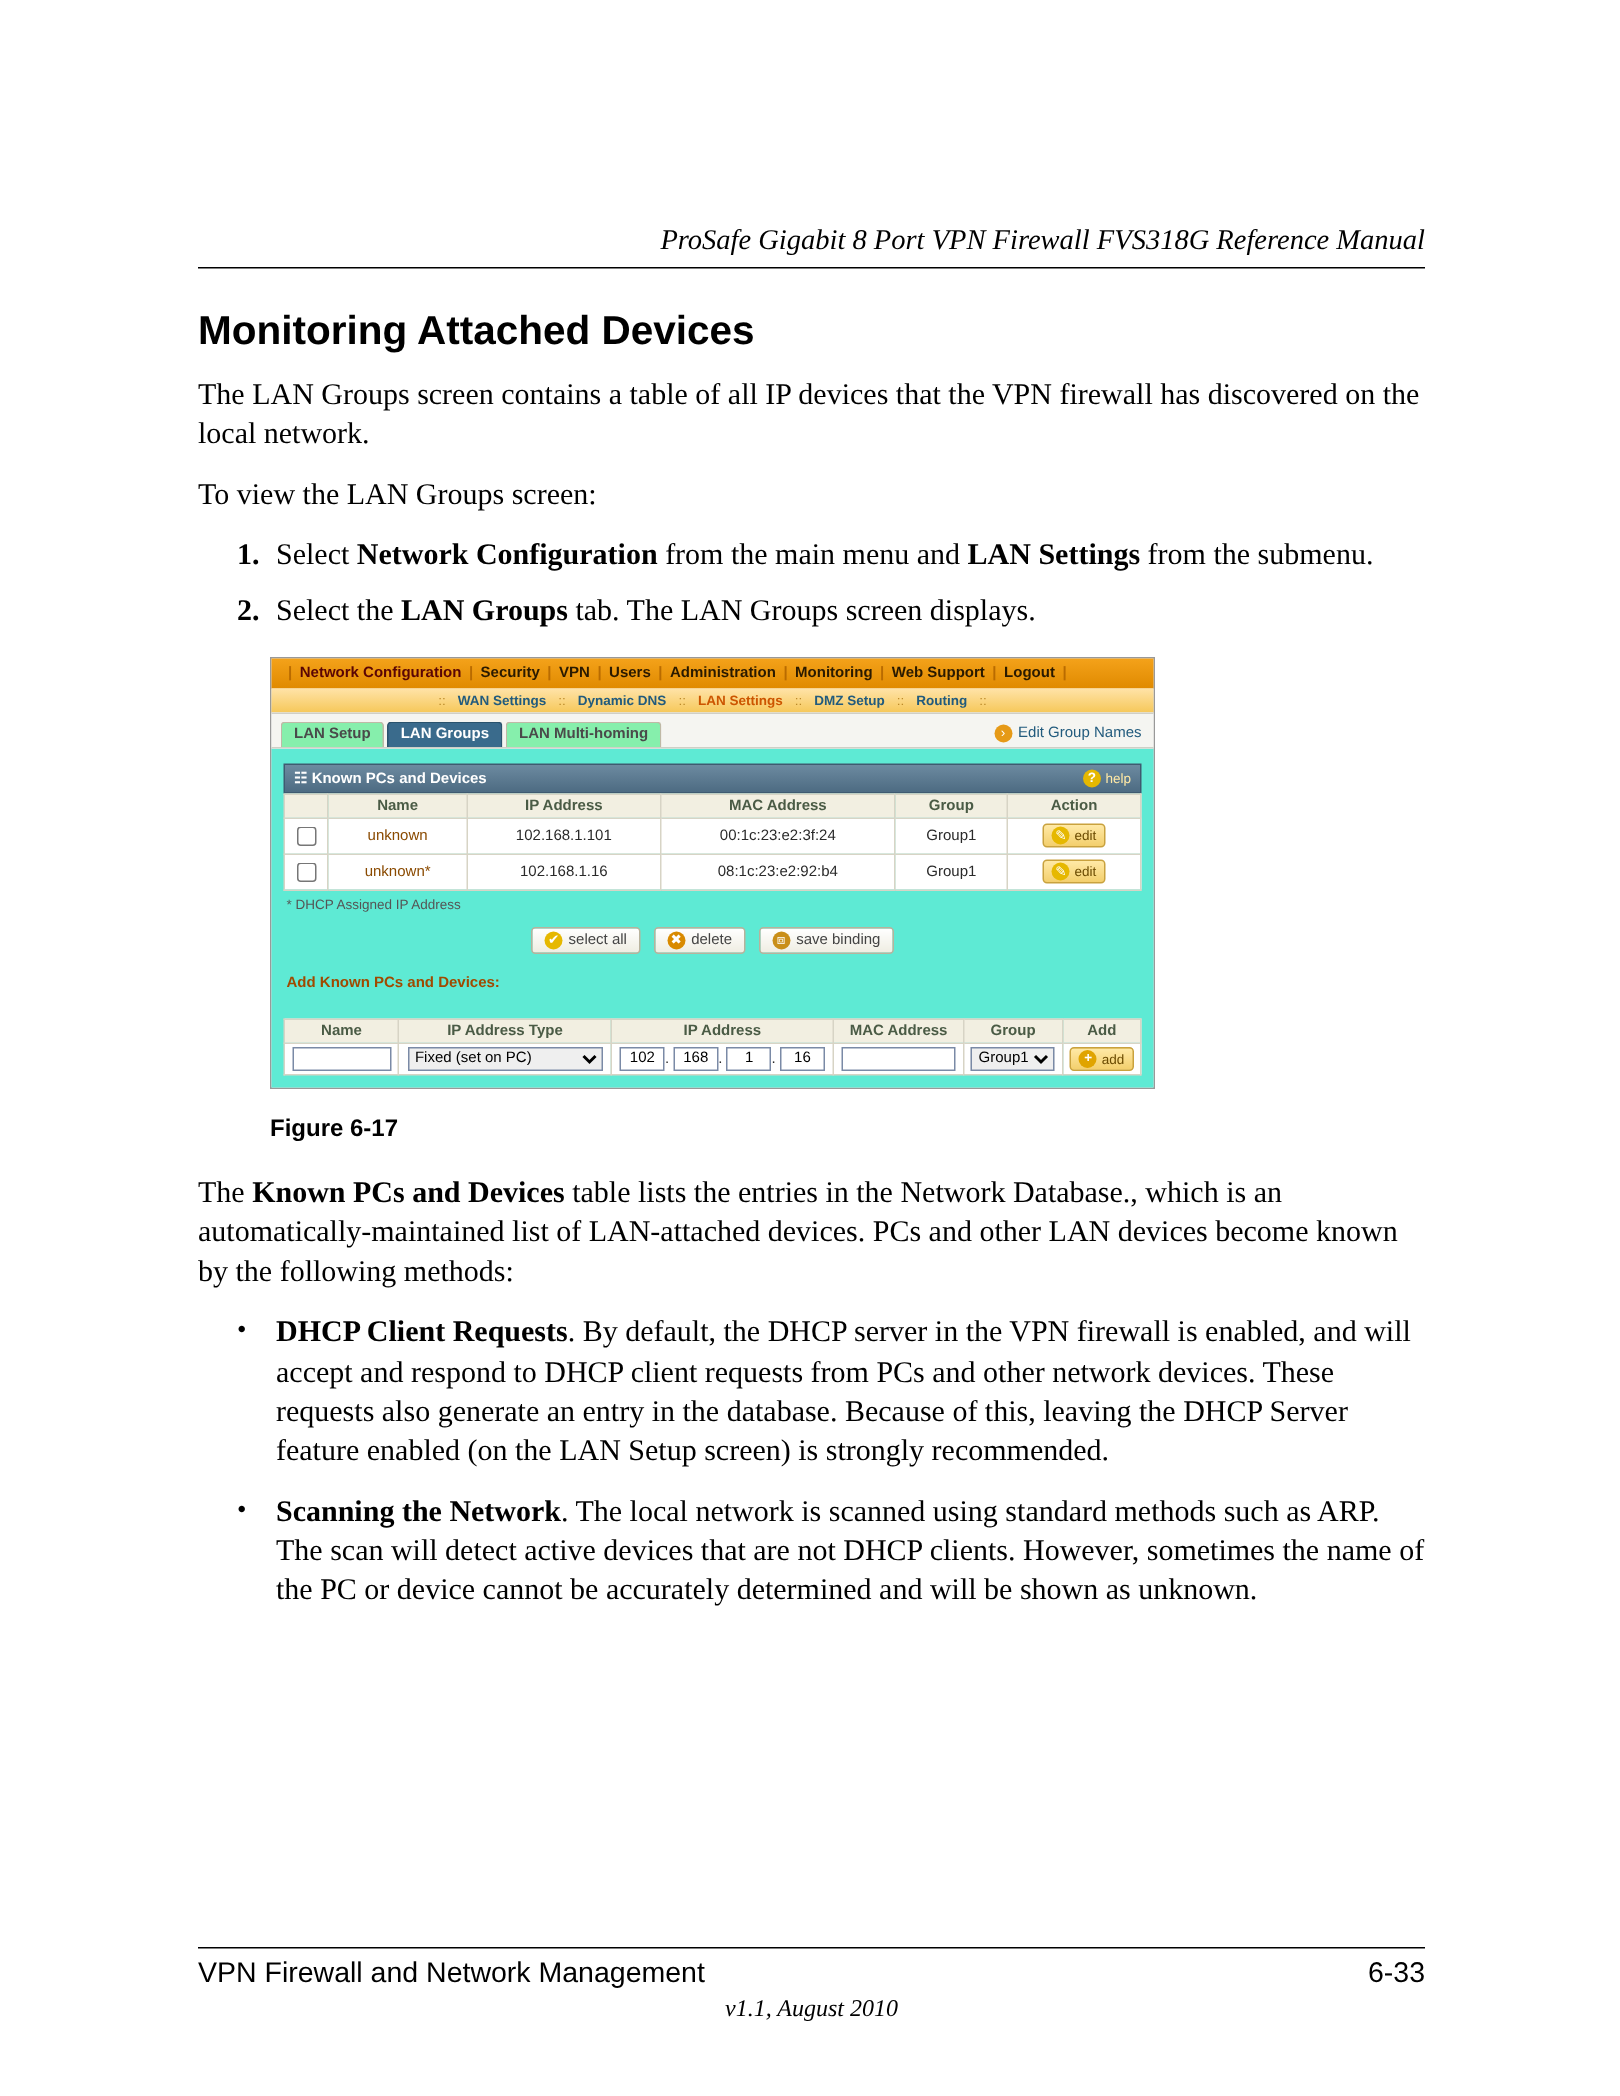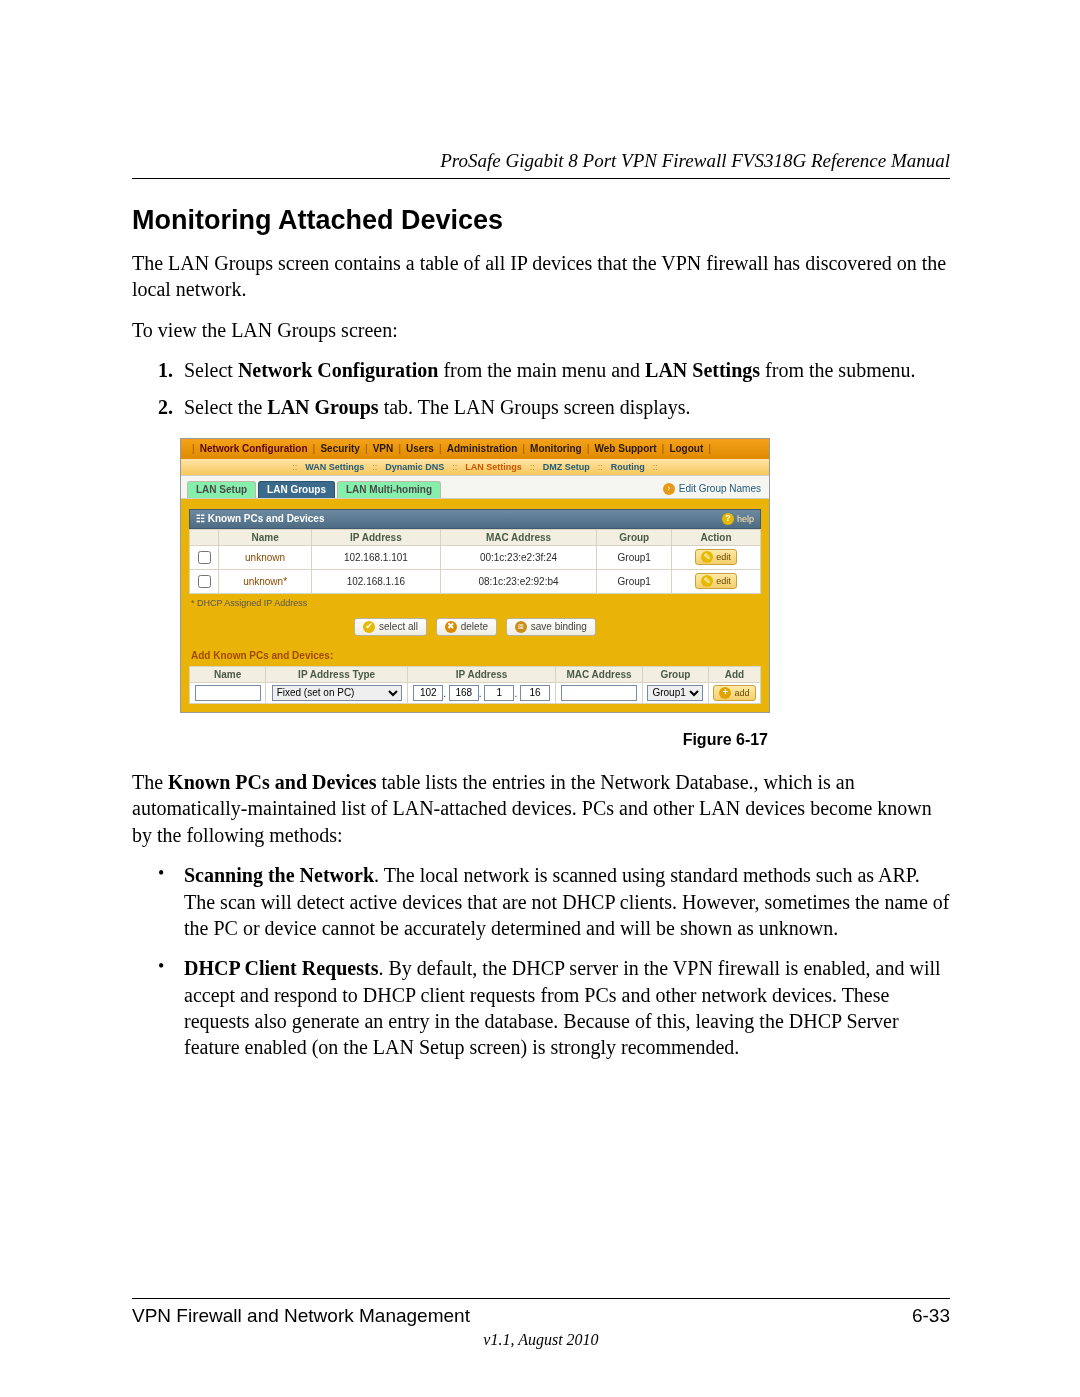--- a/index.html
+++ b/index.html
@@ -145,21 +145,21 @@
   .shot .ic-arrow { background: #e69a17; color: #fff; }
   .shot .ic-check { background: #e6b800; color: #fff; }
   .shot .ic-x     { background: #d98a00; color: #fff; }
   .shot .ic-save  { background: #c98f1a; color: #fff; }
   .shot .ic-q     { background: #e6b800; color: #fff; font-weight: bold; }
   .shot .ic-plus  { background: #e0a400; color: #fff; font-weight: bold; }
   .shot .ic-edit  { background: #e6b800; color: #fff; }
 
   .shot .content {
     padding: 10px 8px 8px 8px;
-    background: #eab308;
+    background: #5eead4;
   }
   .section-head {
     background: #5b7a92;
     background: linear-gradient(#6c8aa0, #4d6b82);
     color: #fff;
     font-size: 10px;
     font-weight: bold;
     padding: 3px 6px;
     display: flex;
     align-items: center;
@@ -217,42 +217,41 @@
     border: 1px solid #b8b29c;
     border-radius: 3px;
     background: linear-gradient(#ffffff, #efede2);
     margin: 0 3px;
     color: #444;
   }
   .sub-title {
     color: #a04a00;
     font-weight: bold;
     font-size: 10px;
-    margin: 4px 0 5px 2px;
+    margin: 4px 0 18px 2px;
   }
   .ip-oct {
     width: 24px;
     font-size: 10px;
     text-align: center;
     border: 1px solid #7a8aa6;
     padding: 0 2px;
     height: 14px;
   }
   select.sel {
     font-size: 10px;
     border: 1px solid #7a8aa6;
     height: 16px;
   }
 
   .figure-caption {
     font-family: Arial, Helvetica, sans-serif;
     font-weight: bold;
     font-size: 16px;
     margin: 18px 0 20px 0;
-    text-align: right;
   }
 
   ul.bullets {
     list-style: none;
     padding-left: 26px;
     margin: 0;
   }
   ul.bullets > li {
     position: relative;
     font-size: 20px;
@@ -459,24 +458,24 @@
 
     <div class="figure-caption">Figure 6-17</div>
   </div>
 
   <p class="body">
     <span>The </span><span class="bold">Known PCs and Devices</span><span> table lists the entries in the Network Database., which is an automatically-maintained list of LAN-attached devices. PCs and other LAN devices become known by the following methods:</span>
   </p>
 
   <ul class="bullets">
     <li>
-      <span class="bold">Scanning the Network</span><span>. The local network is scanned using standard methods such as ARP. The scan will detect active devices that are not DHCP clients. However, sometimes the name of the PC or device cannot be accurately determined and will be shown as unknown.</span>
+      <span class="bold">DHCP Client Requests</span><span>. By default, the DHCP server in the VPN firewall is enabled, and will accept and respond to DHCP client requests from PCs and other network devices. These requests also generate an entry in the database. Because of this, leaving the DHCP Server feature enabled (on the LAN Setup screen) is strongly recommended.</span>
     </li>
     <li>
-      <span class="bold">DHCP Client Requests</span><span>. By default, the DHCP server in the VPN firewall is enabled, and will accept and respond to DHCP client requests from PCs and other network devices. These requests also generate an entry in the database. Because of this, leaving the DHCP Server feature enabled (on the LAN Setup screen) is strongly recommended.</span>
+      <span class="bold">Scanning the Network</span><span>. The local network is scanned using standard methods such as ARP. The scan will detect active devices that are not DHCP clients. However, sometimes the name of the PC or device cannot be accurately determined and will be shown as unknown.</span>
     </li>
   </ul>
 
   <div class="footer">
     <hr>
     <div class="footer-row">
       <span>VPN Firewall and Network Management</span>
       <span>6-33</span>
     </div>
     <div class="footer-version">v1.1, August 2010</div>

